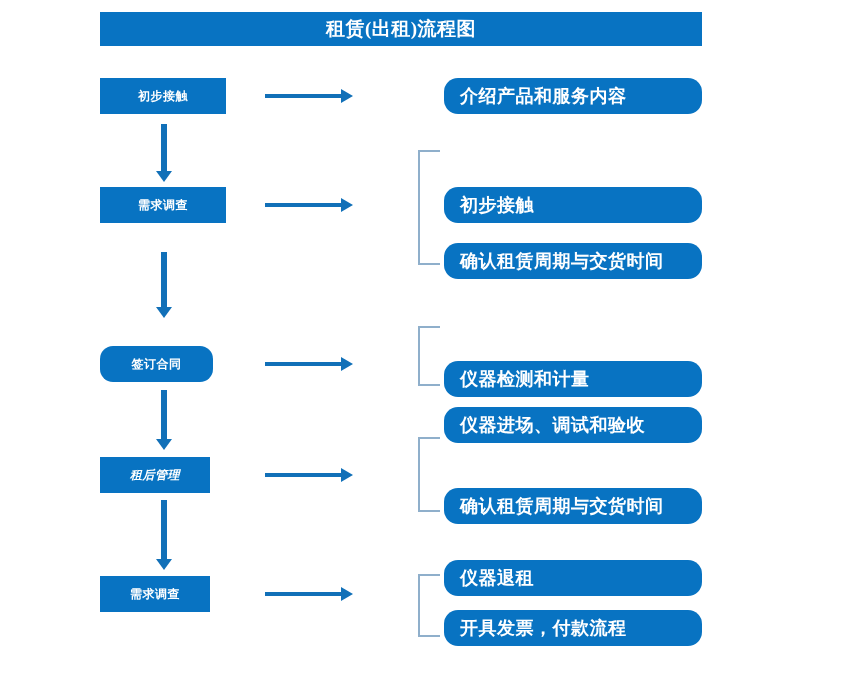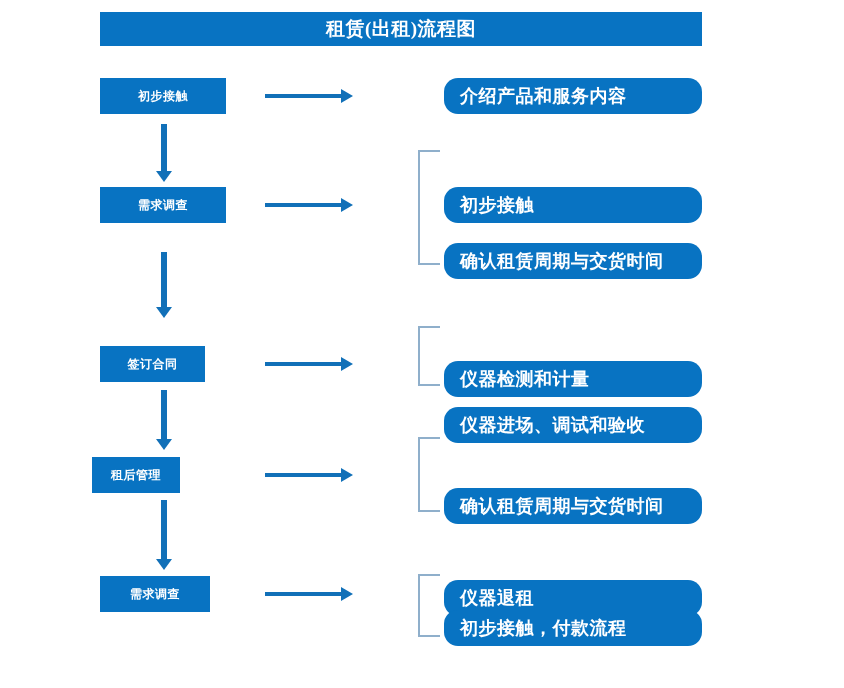--- a/index.html
+++ b/index.html
@@ -131,37 +131,37 @@
   <div class="bracket" style="left:418px; top:150px; height:115px;"></div>
 
   <div class="box detail-box" style="top:187px;">初步接触</div>
   <div class="box detail-box" style="top:243px;">确认租赁周期与交货时间</div>
 
   <div class="arrow-v" style="left:164px; top:252px; height:66px;">
     <div class="shaft" style="height:55px;"></div>
     <div class="head" style="top:55px;"></div>
   </div>
 
-  <div class="box stage-box" style="left:100px; top:346px; width:105px;">签订合同</div>
+  <div class="box stage-box" style="left:100px; top:346px; width:113px;border-radius:13px;">签订合同</div>
 
   <div class="arrow-h" style="left:265px; top:364px; width:88px;">
     <div class="shaft" style="width:76px;"></div>
     <div class="head" style="left:76px;"></div>
   </div>
 
   <div class="bracket" style="left:418px; top:326px; height:60px;"></div>
 
   <div class="box detail-box" style="top:361px;">仪器检测和计量</div>
 
   <div class="arrow-v" style="left:164px; top:390px; height:60px;">
     <div class="shaft" style="height:49px;"></div>
     <div class="head" style="top:49px;"></div>
   </div>
 
-  <div class="box stage-box" style="left:92px; top:457px; width:88px;">租后管理</div>
+  <div class="box stage-box" style="left:100px; top:457px; width:110px;font-style:italic;">租后管理</div>
 
   <div class="arrow-h" style="left:265px; top:475px; width:88px;">
     <div class="shaft" style="width:76px;"></div>
     <div class="head" style="left:76px;"></div>
   </div>
 
   <div class="bracket" style="left:418px; top:437px; height:75px;"></div>
 
   <div class="box detail-box" style="top:407px;">仪器进场、调试和验收</div>
   <div class="box detail-box" style="top:488px;">确认租赁周期与交货时间</div>
@@ -173,16 +173,16 @@
 
   <div class="box stage-box" style="left:100px; top:576px; width:110px;">需求调查</div>
 
   <div class="arrow-h" style="left:265px; top:594px; width:88px;">
     <div class="shaft" style="width:76px;"></div>
     <div class="head" style="left:76px;"></div>
   </div>
 
   <div class="bracket" style="left:418px; top:574px; height:63px;"></div>
 
-  <div class="box detail-box" style="top:580px;">仪器退租</div>
-  <div class="box detail-box" style="top:610px;">初步接触，付款流程</div>
+  <div class="box detail-box" style="top:560px;">仪器退租</div>
+  <div class="box detail-box" style="top:610px;">开具发票，付款流程</div>
 
 </div>
 
 </body></html>

